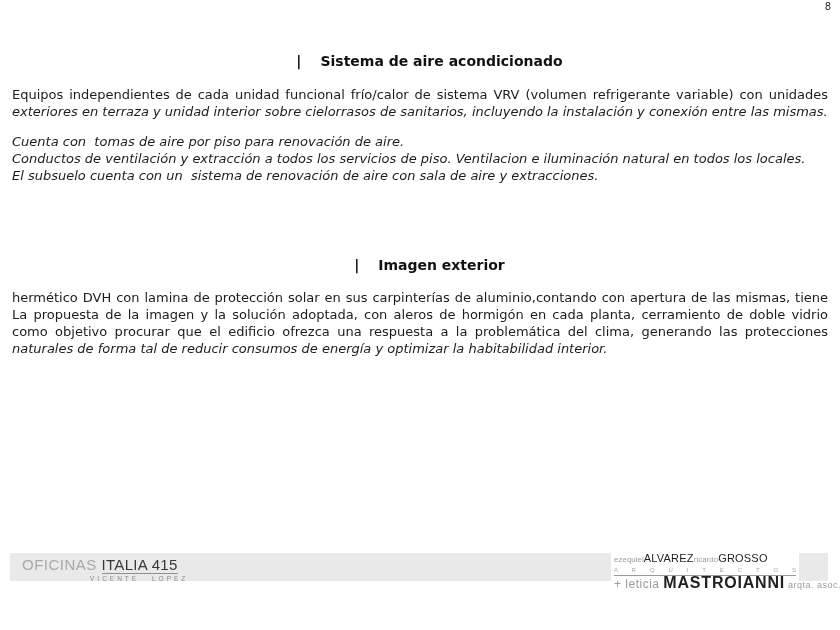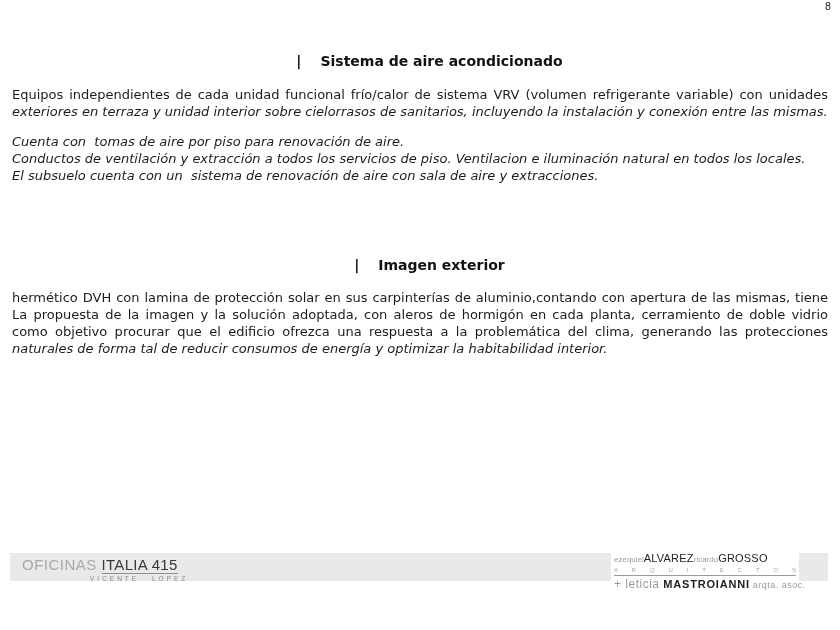--- a/index.html
+++ b/index.html
@@ -37,21 +37,21 @@
   .logo-right .row1 { white-space:nowrap; line-height:13px; margin-top:1px; }
   .logo-right .small-name { font-size:8px; color:#9b9b9b; }
   .logo-right .big-name { font-size:11px; color:#1f1f1f; letter-spacing:0.2px; }
   .logo-right .row2 {
     font-size:6px; color:#a8a8a8; letter-spacing:0; line-height:7px;
     text-align:justify; text-align-last:justify;
     border-bottom:1px solid #9a9a9a; padding-bottom:1px; margin-top:1px;
   }
   .logo-right .row3 { white-space:nowrap; margin-top:2px; line-height:10px; }
   .logo-right .assoc-pre { font-size:12px; color:#9b9b9b; letter-spacing:0.5px; }
-  .logo-right .assoc-name { font-size:11px; color:#222; font-weight:bold; letter-spacing:0.8px; }
+  .logo-right .assoc-name { font-size:16px; color:#222; font-weight:bold; letter-spacing:0.8px; }
   .logo-right .assoc-suf { font-size:9px; color:#9b9b9b; letter-spacing:0.5px; }
 </style>
 </head>
 <body>
 
 <div class="page">
 
   <div class="pagenum">8</div>
 
   <div class="heading" style="top:53px;">

